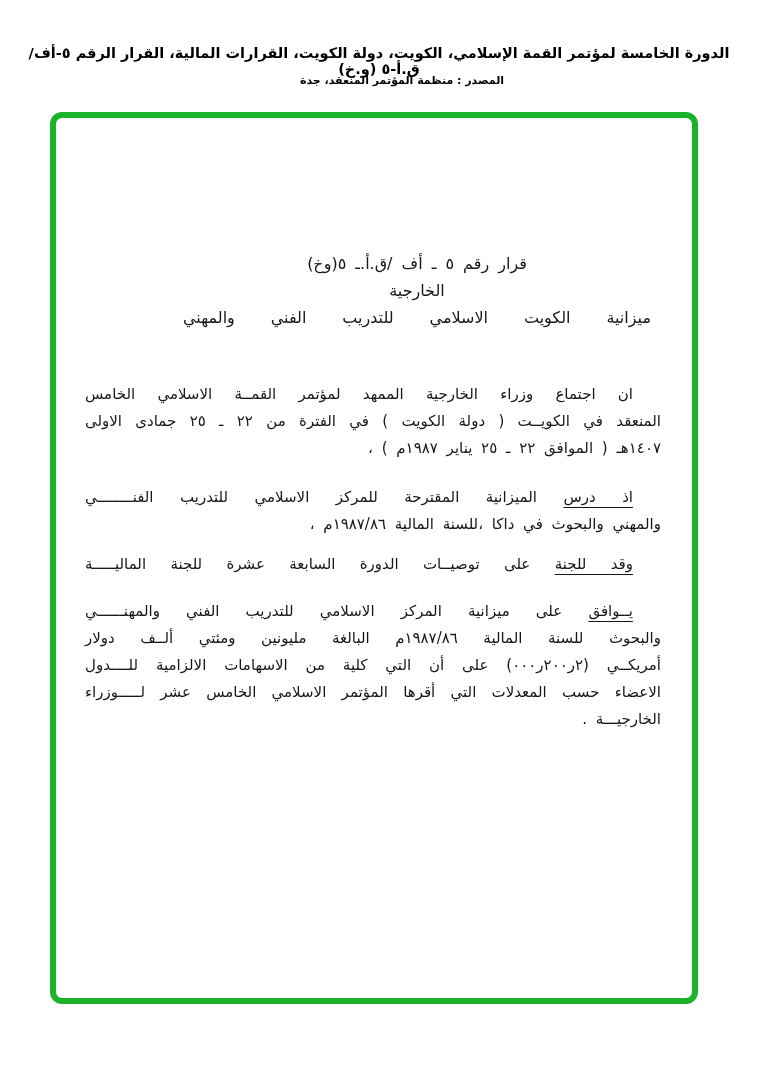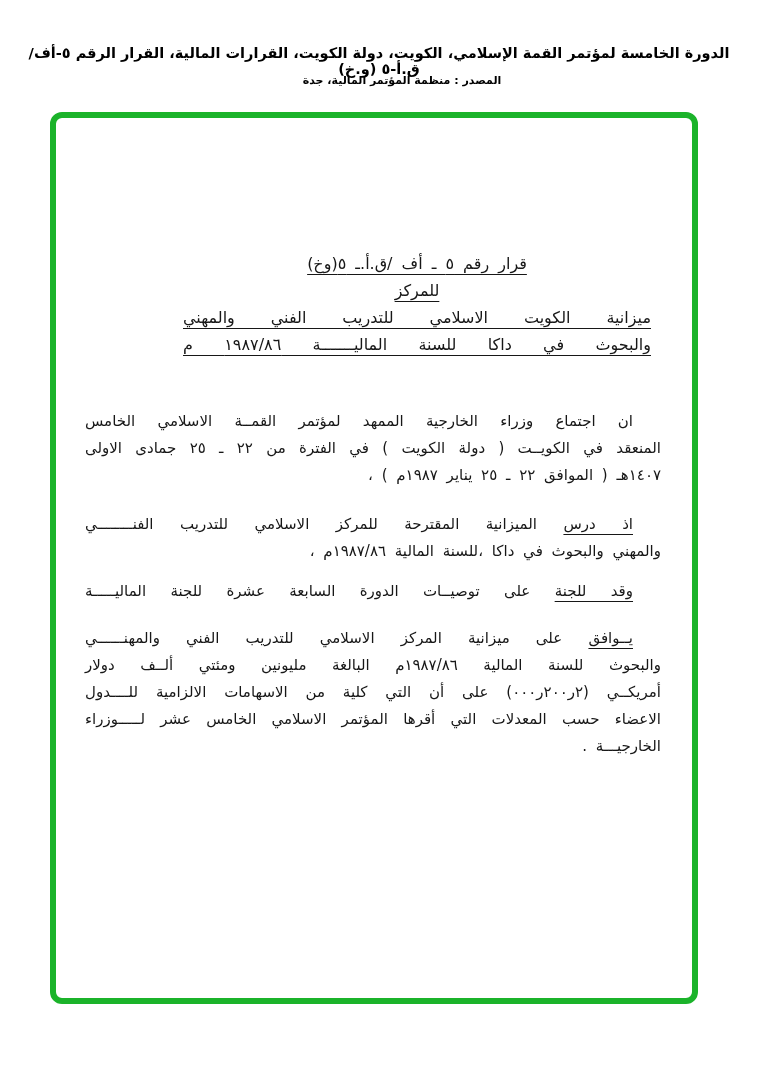--- a/index.html
+++ b/index.html
@@ -22,50 +22,49 @@
     border:6px solid #1bb32a;border-radius:12px;background:#fff;
   }
   
   .content{
     position:absolute;top:0;right:31px;left:29px;
     direction:rtl;font-size:15px;line-height:27px;color:#171717;
     word-spacing:4px;
   }
   .title-block{margin:132px 10px 0 98px;font-size:16px;}
   .tl{
-    text-decoration:underline;text-underline-offset:5px;text-decoration-thickness:1px;
+    text-underline-offset:5px;text-decoration-thickness:1px;
   }
   .tl.center{text-align:center;}
   .tl.jst{text-align:justify;text-align-last:justify;}
   .para{margin:0;}
   .m1{margin-top:50px}.m2{margin-top:22px}.m3{margin-top:13px}.m4{margin-top:20px}
   .pline{text-align:right;}
   .pline.jst{text-align:justify;text-align-last:justify;}
   .pline.ind{padding-right:28px;}
   .lead{
     text-decoration:underline;text-underline-offset:5px;text-decoration-thickness:1px;
   }
 </style>
 </head>
 <body>
 
 <div class="hdr-title">الدورة الخامسة لمؤتمر القمة الإسلامي، الكويت، دولة الكويت، القرارات المالية، القرار الرقم ٥-أف/ق.أ-٥ (و.خ)</div>
 <div class="hdr-source">
   <span>المصدر :</span>
-  <span>منظمة المؤتمر المالية، جدة</span>
+  <span>منظمة المؤتمر المنعقد، جدة</span>
 </div>
 
 <div class="frame">
   <div class="content">
 
     <div class="title-block">
       <div class="tl center">قرار رقم ٥ ـ أف /ق.أ.ـ ٥(وخ)</div>
-      <div class="tl center">للمركز</div>
+      <div class="tl center">الخارجية</div>
       <div class="tl jst">ميزانية الكويت الاسلامي للتدريب الفني والمهني</div>
-      <div class="tl jst">والبحوث في داكا للسنة الماليـــــــة ١٩٨٧/٨٦ م</div>
     </div>
 
     <div class="para m1">
       <div class="pline jst ind">ان اجتماع وزراء الخارجية الممهد لمؤتمر القمــة الاسلامي الخامس</div>
       <div class="pline jst">المنعقد في الكويــت ( دولة الكويت ) في الفترة من ٢٢ ـ ٢٥ جمادى الاولى</div>
       <div class="pline">١٤٠٧هـ ( الموافق ٢٢ ـ ٢٥ يناير ١٩٨٧م ) ،</div>
     </div>
 
     <div class="para m2">
       <div class="pline jst ind">

